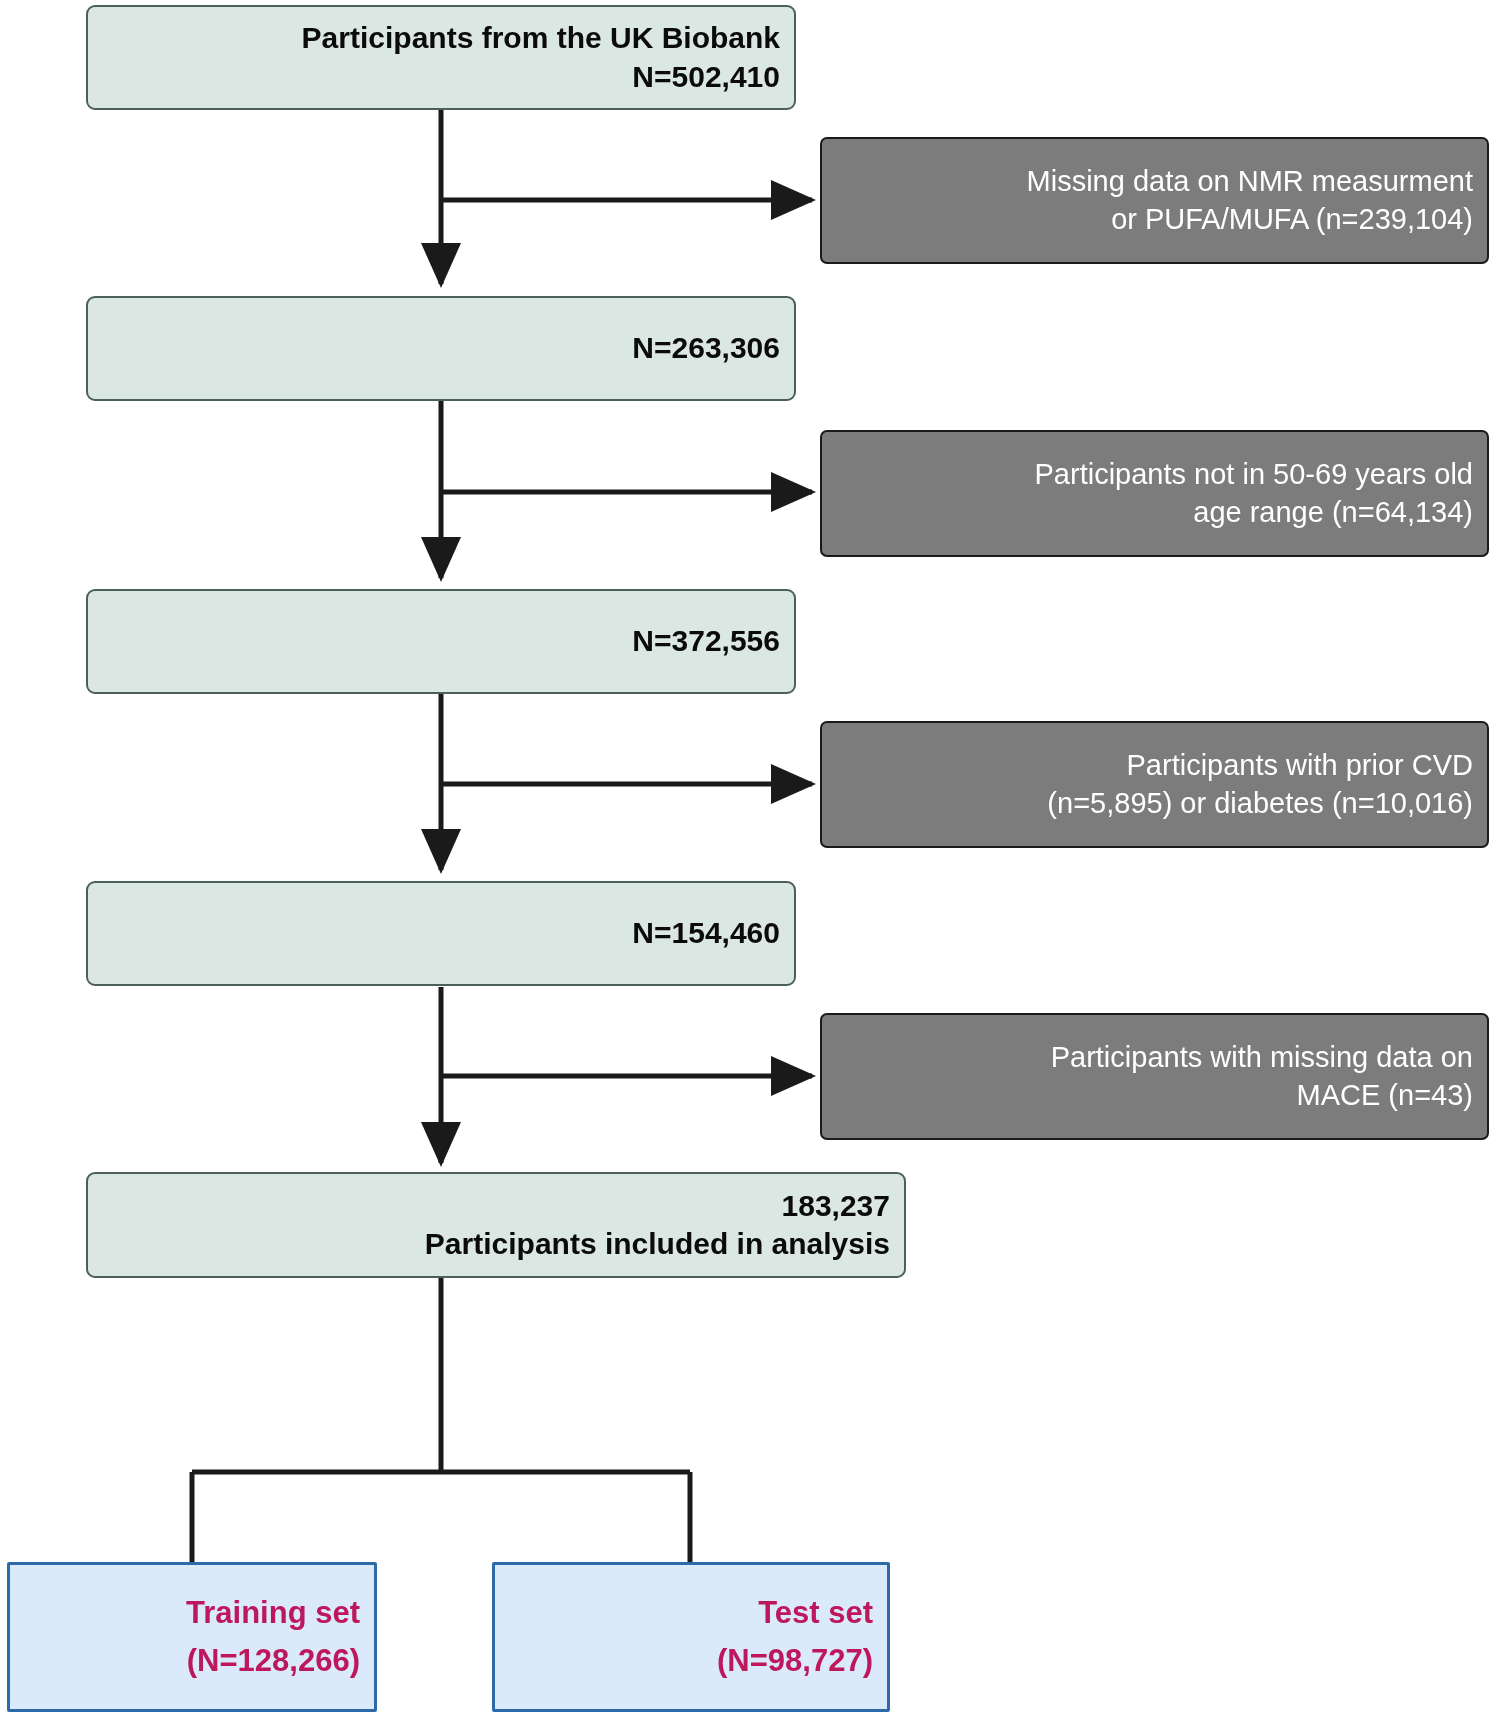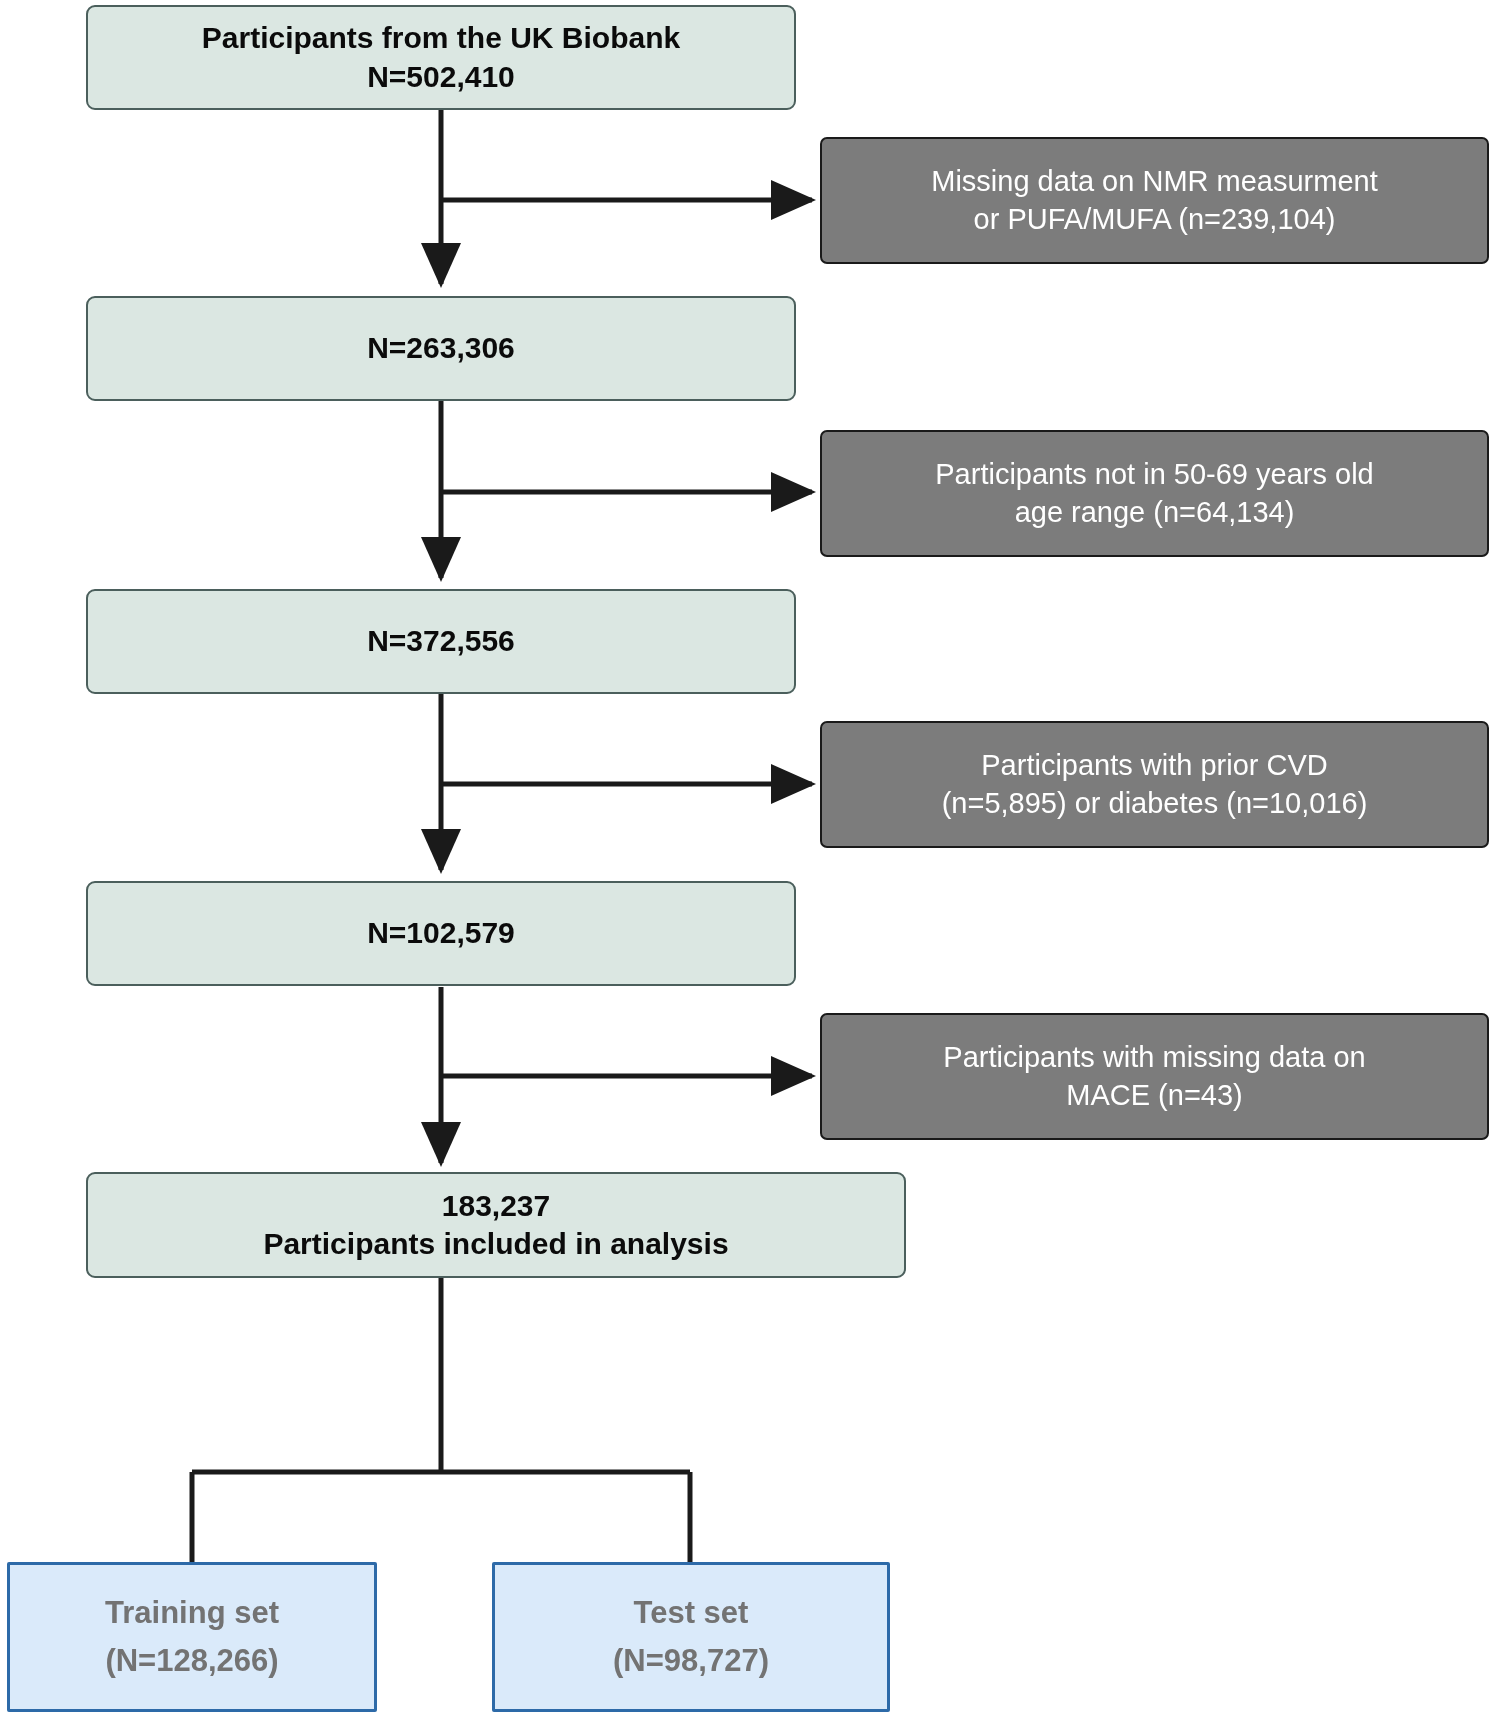--- a/index.html
+++ b/index.html
@@ -27,21 +27,21 @@
     z-index: 1;
   }
 
   
   .node {
     position: absolute;
     z-index: 2;
     display: flex;
     align-items: center;
     justify-content: center;
-    text-align: center;
+    text-align: right;
     line-height: 1.28;
   }
   .node-inner {
     width: 100%;
     padding: 0 14px;
     white-space: pre-line;
   }
 
   .node.main {
     background: #dbe7e2;
@@ -58,21 +58,21 @@
     border-radius: 7px;
     color: #ffffff;
     font-weight: normal;
     font-size: 29px;
   }
 
   .node.split {
     background: #daeafa;
     border: 3px solid #2d6aa8;
     border-radius: 2px;
-    color: #737373;
+    color: #be185d;
     font-weight: bold;
     font-size: 31px;
   }
 
   .node.split .node-inner { line-height: 1.55; }
 </style>
 </head>
 <body>
 
 <div id="flow-canvas">
@@ -110,21 +110,21 @@
 
   <div class="node main" style="left:86px; top:296px; width:710px; height:105px;">
     <div class="node-inner">N=263,306</div>
   </div>
 
   <div class="node main" style="left:86px; top:589px; width:710px; height:105px;">
     <div class="node-inner">N=372,556</div>
   </div>
 
   <div class="node main" style="left:86px; top:881px; width:710px; height:105px;">
-    <div class="node-inner">N=102,579</div>
+    <div class="node-inner">N=154,460</div>
   </div>
 
   <div class="node main" style="left:86px; top:1172px; width:820px; height:106px;">
     <div class="node-inner">183,237
 Participants included in analysis</div>
   </div>
 
   <div class="node exclusion" style="left:820px; top:137px; width:669px; height:127px;">
     <div class="node-inner">Missing data on NMR measurment
 or PUFA/MUFA (n=239,104)</div>

